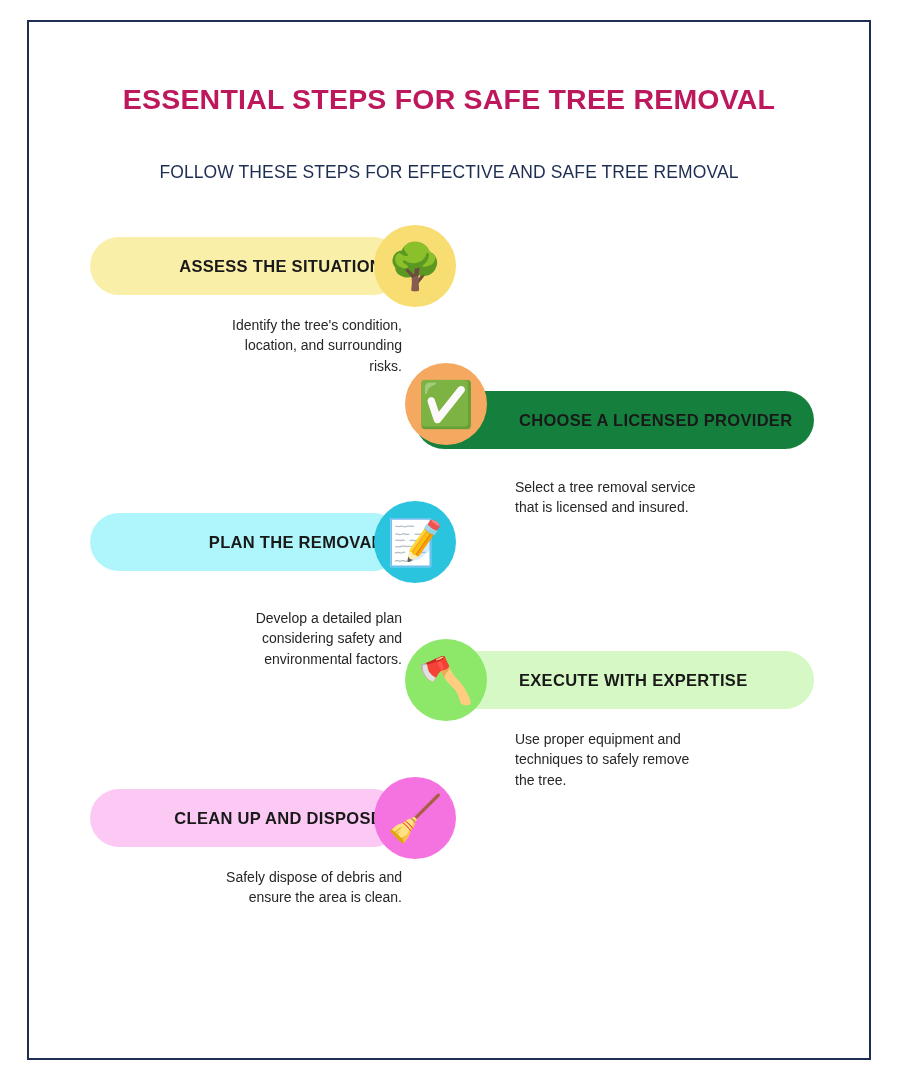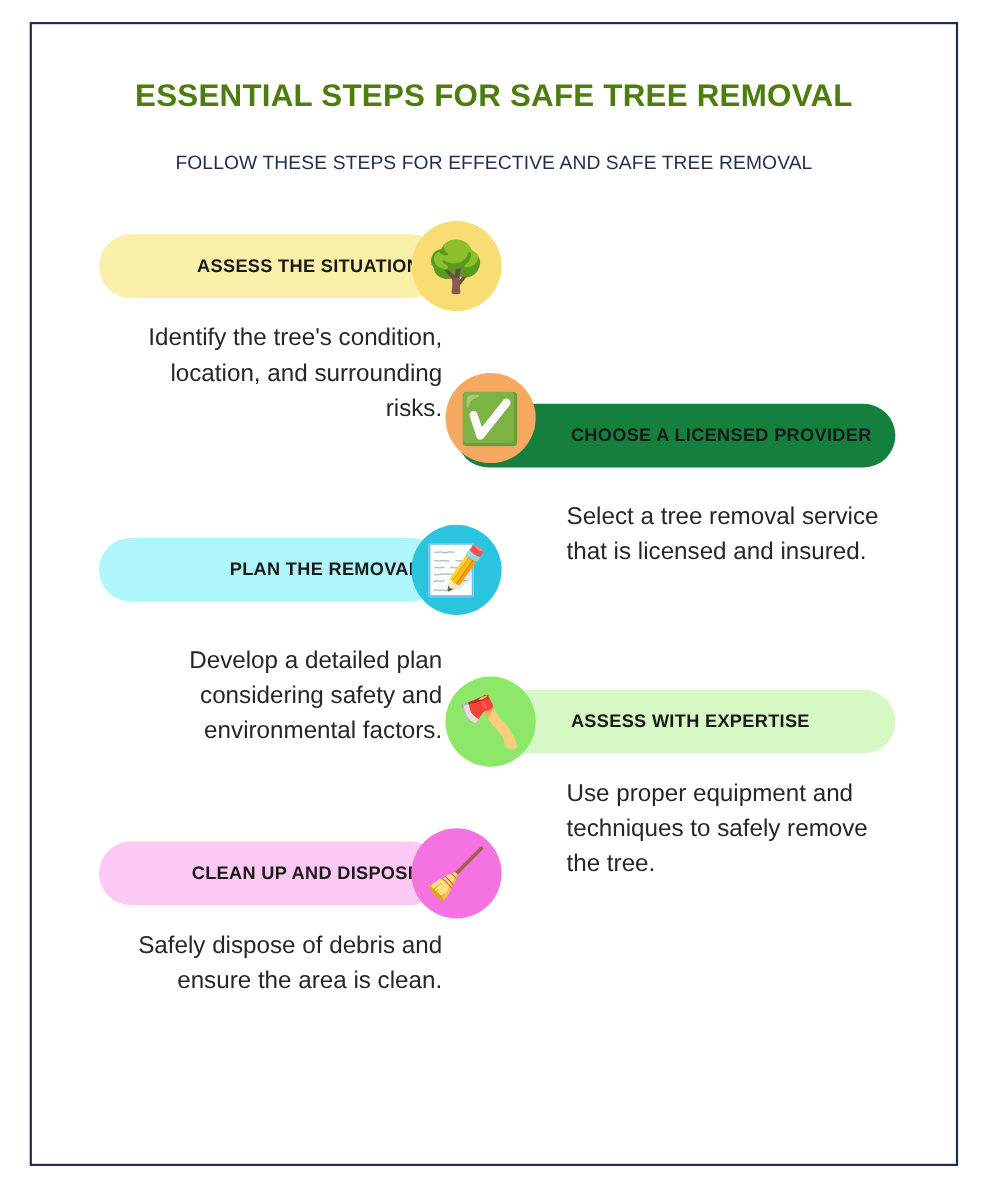--- a/index.html
+++ b/index.html
@@ -27,22 +27,22 @@
 
   
   .header {
     padding-top: 44px;
     text-align: center;
   }
   .title {
     font-size: 28.5px;
     font-weight: bold;
     letter-spacing: 0.2px;
-    color: #4d7c0f;
-    margin: 4px;
+    color: #be185d;
+    margin: 16px;
     line-height: 1.2;
   }
   .subtitle {
     font-size: 17.5px;
     font-weight: normal;
     color: #1e2d52;
     margin: 0;
     padding-top: 30px;
     letter-spacing: 0.1px;
     line-height: 1.2;
@@ -84,21 +84,21 @@
     border-radius: 50%;
     display: flex;
     align-items: center;
     justify-content: center;
     font-size: 45px;
     line-height: 1;
   }
 
   .desc {
     position: absolute;
-    font-size: 22px;
+    font-size: 14px;
     color: #262626;
     line-height: 1.45;
     white-space: pre-line;
   }
 
   
   .side-left .pill {
     left: 61px;
     width: 312px;
     padding-right: 20px;
@@ -199,21 +199,21 @@
         </div>
         <div class="circle" style="top: 274px; background: rgb(43, 196, 222);">
           <span>📝</span>
         </div>
         <div class="desc" style="top: 381px; text-align: right;">Develop a detailed plan
 considering safety and
 environmental factors.</div>
       </div>
       <div class="step side-right" style="top: 0px;">
         <div class="pill" style="top: 424px; background: rgb(214, 248, 196);">
-          <span class="pill-label">ASSESS WITH EXPERTISE</span>
+          <span class="pill-label">EXECUTE WITH EXPERTISE</span>
         </div>
         <div class="circle" style="top: 412px; background: rgb(141, 232, 106);">
           <span>🪓</span>
         </div>
         <div class="desc" style="top: 502px;">Use proper equipment and
 techniques to safely remove
 the tree.</div>
       </div>
       <div class="step side-left" style="top: 0px;">
         <div class="pill" style="top: 562px; background: rgb(251, 201, 244);">

